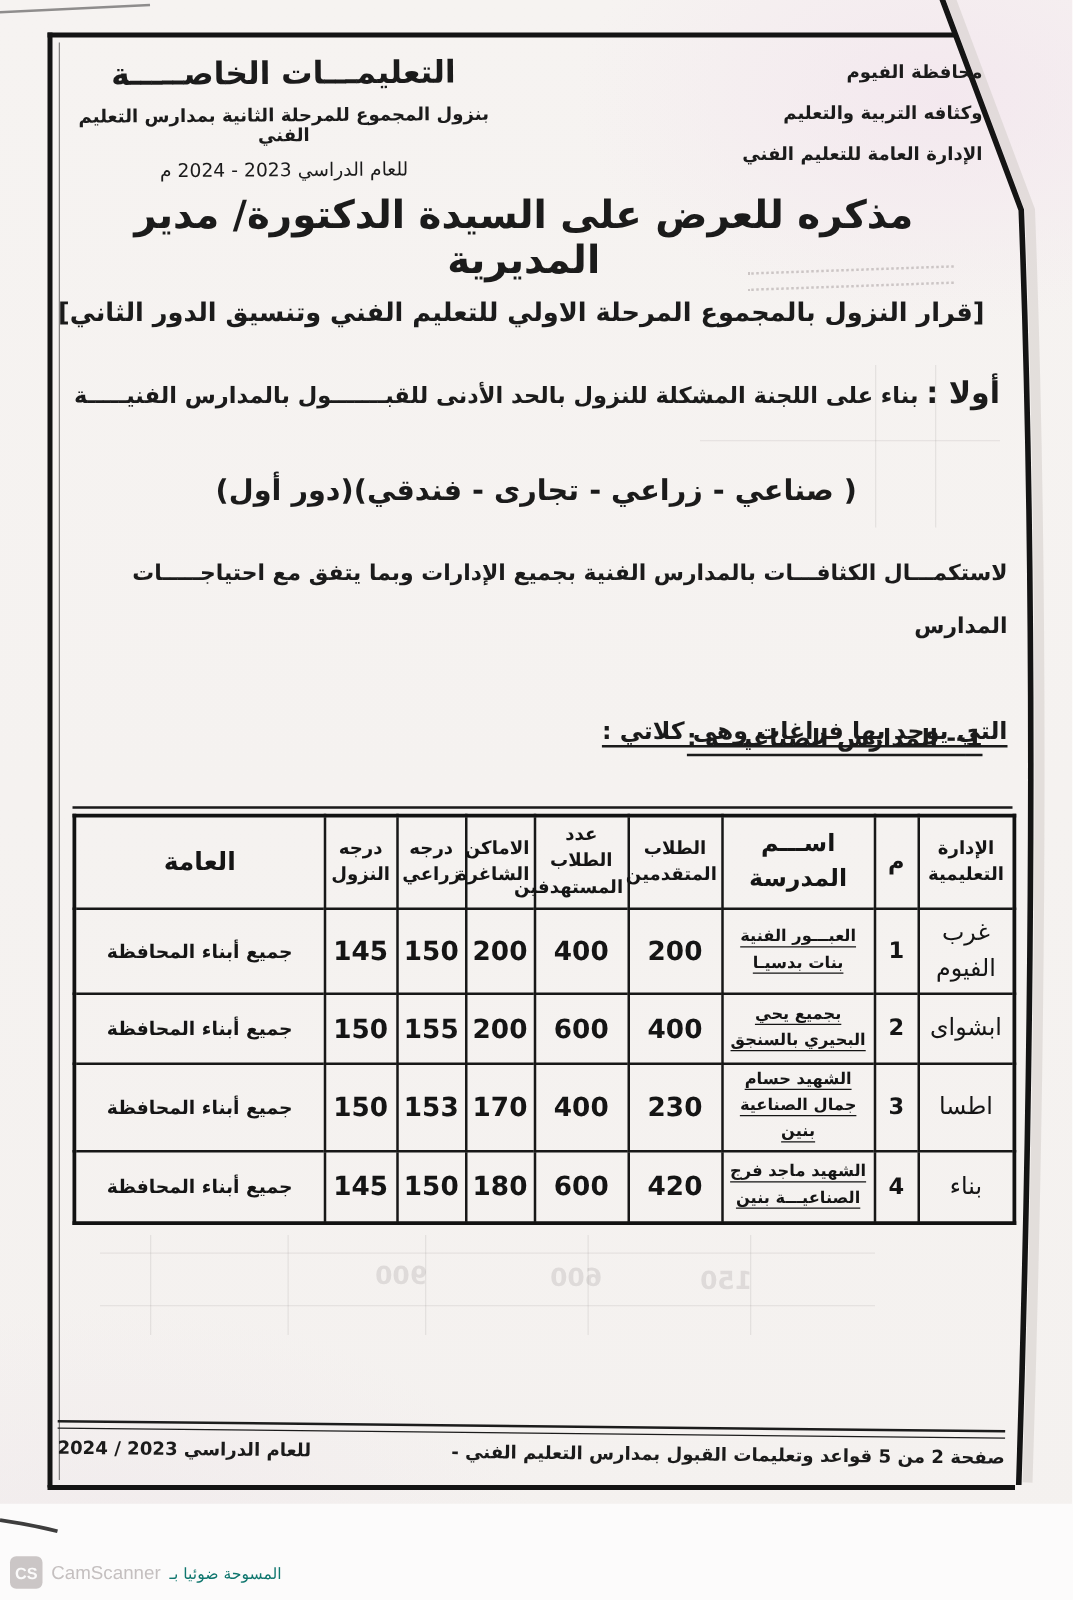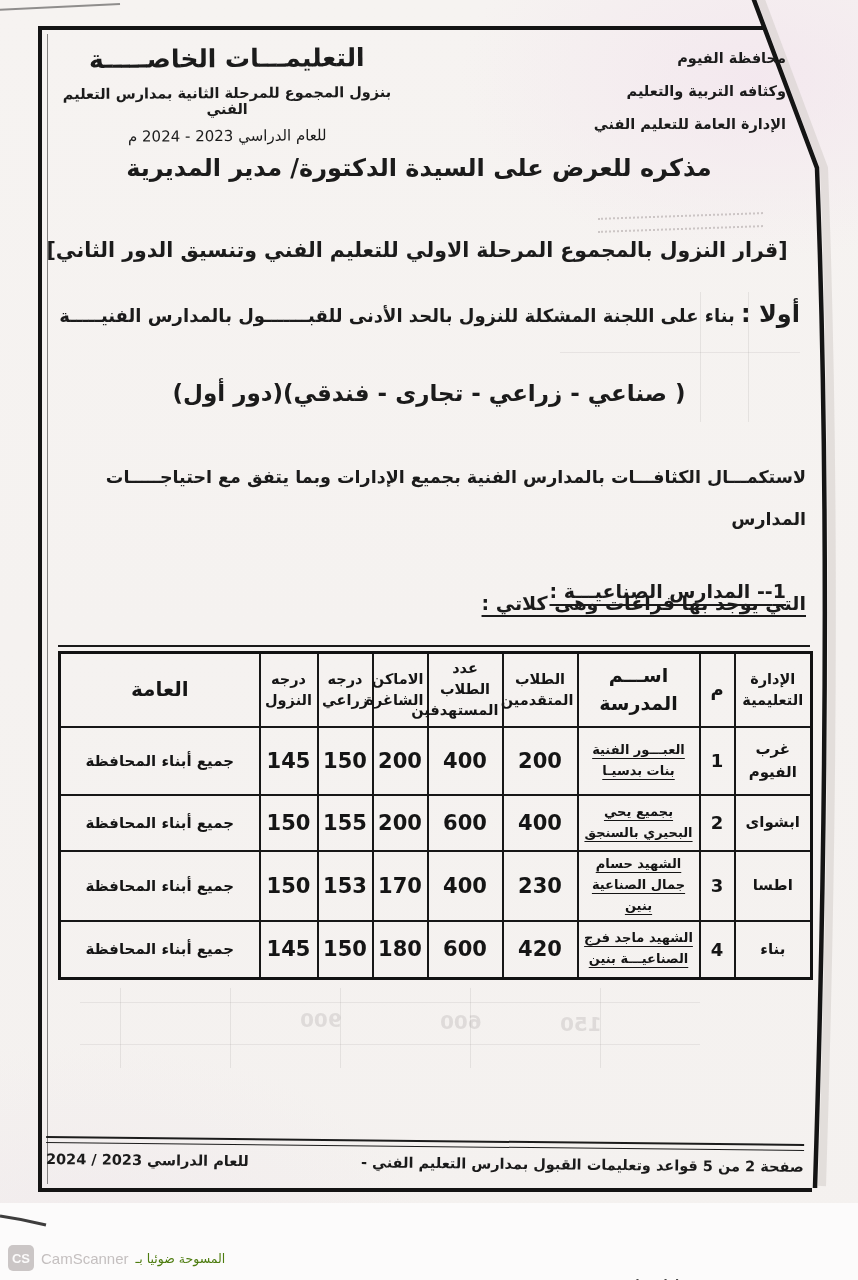--- a/index.html
+++ b/index.html
@@ -19,51 +19,51 @@
   svg.scanlines{position:absolute;left:0;top:0;pointer-events:none;}
   
   .top-left-block{position:absolute;left:62px;top:44px;width:330px;text-align:center;transform:rotate(-0.4deg);}
   .tl-title{font-size:25px;font-weight:bold;letter-spacing:-0.5px;}
   .tl-sub{font-size:14.5px;font-weight:bold;margin-top:12px;}
   .tl-year{font-size:15px;margin-top:10px;}
   .top-right-block{position:absolute;right:72px;top:50px;text-align:right;direction:rtl;}
   .top-right-block div{font-size:14.5px;font-weight:bold;margin-bottom:17px;}
   
   .memo-title{position:absolute;left:60px;right:80px;top:154px;text-align:center;direction:rtl;
-      font-size:24px;font-weight:bold;letter-spacing:-0.5px;}
+      font-size:31px;font-weight:bold;letter-spacing:-0.5px;}
   .scribble{position:absolute;right:95px;top:210px;width:165px;height:16px;opacity:.55;}
   .scribble i{display:block;height:5px;border-bottom:2px dotted #aaa2a2;transform:skewY(-2deg);}
   .memo-bracket{position:absolute;left:36px;right:60px;top:238px;text-align:center;direction:rtl;
       font-size:20.5px;font-weight:bold;}
   .line-first{position:absolute;right:58px;left:44px;top:300px;direction:rtl;text-align:right;
       font-size:18px;font-weight:bold;}
   .line-first .lbl{font-size:24px;letter-spacing:-1px;}
   .tracks{position:absolute;left:60px;right:60px;top:380px;text-align:center;direction:rtl;
       font-size:23px;font-weight:bold;}
-  .para{position:absolute;right:52px;left:42px;top:456px;direction:rtl;text-align:right;
+  .para{position:absolute;right:52px;left:42px;top:438px;direction:rtl;text-align:right;
       font-size:17.5px;font-weight:bold;line-height:42px;}
   .para .u-heavy{display:inline-block;font-size:19px;text-decoration:underline;
       text-decoration-thickness:2px;text-underline-offset:5px;}
   .section-head{position:absolute;right:72px;top:580px;direction:rtl;font-size:19px;font-weight:bold;
       text-decoration:underline;text-decoration-thickness:2px;text-underline-offset:6px;}
   
   .tbl-topline{position:absolute;left:58px;top:645px;width:752px;border-top:2px solid #1a1a1a;}
   table.main{position:absolute;left:58px;top:651px;width:752px;border-collapse:collapse;direction:rtl;
       table-layout:fixed;background:transparent;}
   table.main td,table.main th{border:2.5px solid #171717;text-align:center;vertical-align:middle;
       padding:2px 3px;color:#151515;}
   table.main{border:3px solid #121212;}
   tr.hdr{height:74px;}
   tr.hdr th{font-size:14.5px;font-weight:bold;line-height:1.45;}
   tr.hdr th.c-school{font-size:19px;}
   tr.hdr th.c-dest{font-size:20px;}
   tr.hdr th.c-num{font-size:18px;}
   td.num{font-size:21px;font-weight:bold;}
   td.school{font-size:13px;font-weight:bold;line-height:1.6;text-decoration:underline;text-underline-offset:4px;border-radius:31px;}
-  td.district{font-size:15px;font-weight:bold;line-height:1.5;}
+  td.district{font-size:19px;font-weight:normal;line-height:1.5;}
   td.m{font-size:18px;font-weight:bold;}
   td.dest{font-size:15px;font-weight:bold;}
   tr.r1{height:68px;} tr.r2{height:56px;} tr.r3{height:70px;} tr.r4{height:58px;}
   
   .footer-wrap{position:absolute;left:46px;right:54px;top:1140px;transform:rotate(0.6deg);}
   .footer-line{border-top:2px solid #1c1c1c;border-bottom:1px solid #1c1c1c;height:4px;}
   .footer-row{display:flex;justify-content:space-between;align-items:center;margin-top:8px;}
   .footer-left{direction:rtl;font-size:14.5px;font-weight:bold;}
   .footer-right{direction:rtl;font-size:14.5px;font-weight:bold;}
   
@@ -72,21 +72,21 @@
   .ghost-h{height:1px;background:#8f8989;opacity:.14;}
   .ghost-num{font-size:20px;font-weight:bold;color:#6f6a6a;opacity:.16;transform:scaleX(-1);filter:blur(.4px);}
   
   .scanned-with{position:absolute;right:30px;top:1276px;font-family:"Liberation Sans",sans-serif;
       font-size:23px;color:#474747;text-align:right;}
   .brand-strip{position:absolute;left:8px;top:1245px;display:flex;align-items:center;gap:7px;}
   .cs-logo{width:26px;height:26px;border-radius:5px;background:#cbc6c6;color:#fbfafa;
       font-family:"Liberation Sans",sans-serif;font-size:13px;font-weight:bold;
       display:flex;align-items:center;justify-content:center;}
   .brand-name{font-family:"Liberation Sans",sans-serif;font-size:15px;color:#c4bfbf;}
-  .brand-ar{font-size:12.5px;color:#4d7c0f;direction:rtl;}
+  .brand-ar{font-size:12.5px;color:#0f766e;direction:rtl;}
 </style>
 </head>
 <body>
 
 <div class="paper"></div>
 <div class="bottom-white"></div>
 
 <div class="frame-top"></div>
 <div class="frame-left"></div>
 <div class="frame-left-inner"></div>

